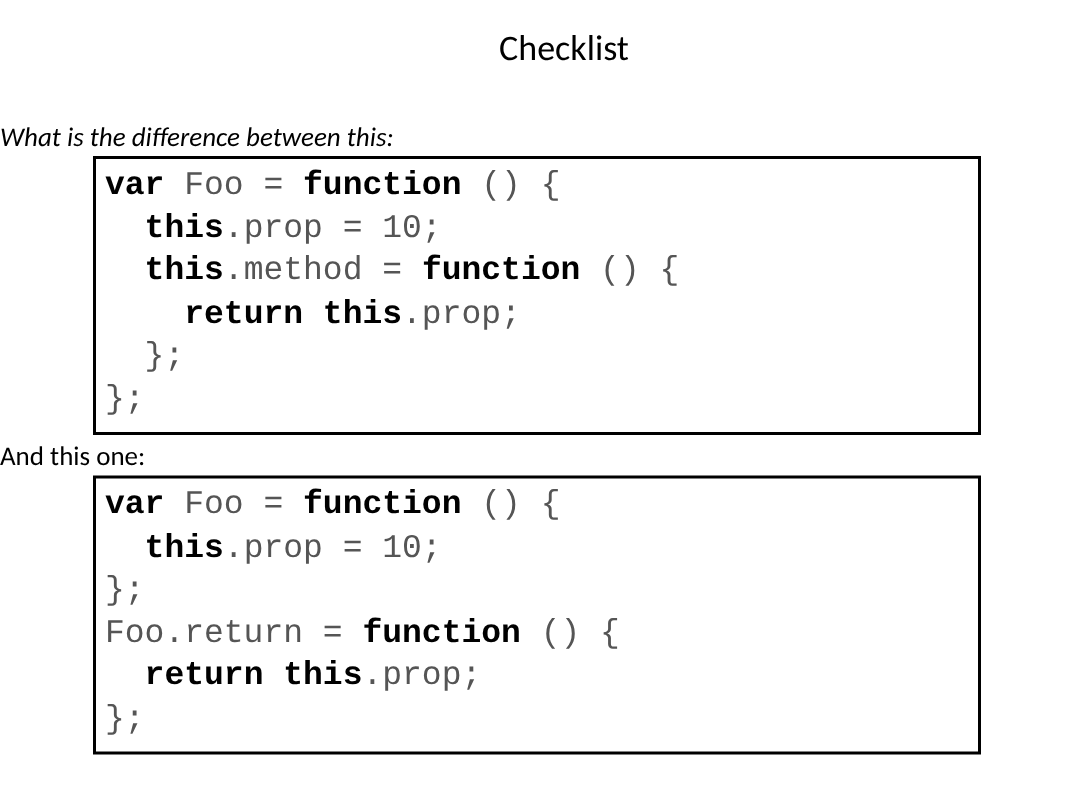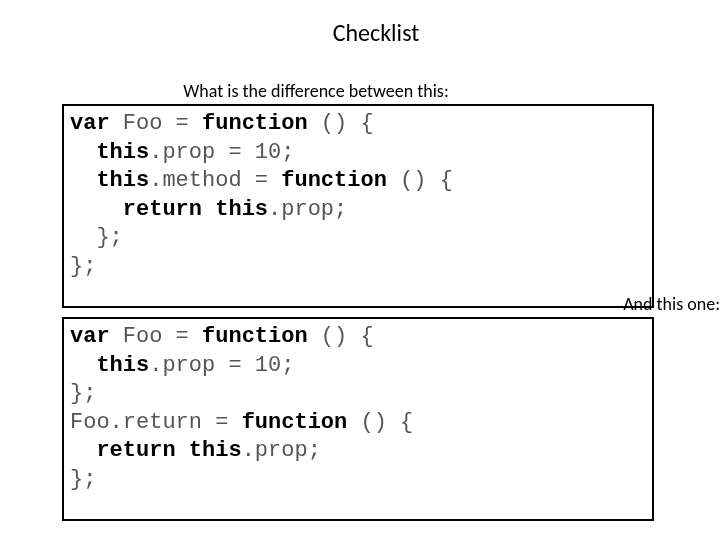--- a/index.html
+++ b/index.html
@@ -23,38 +23,39 @@
     left: 16px;
     width: 720px;
     text-align: center;
     font-size: 24px;
   }
   .caption1 {
     position: absolute;
     top: 80px;
     left: 0;
     width: 632px;
-    text-align: center;
+    text-align: left;
     font-size: 18px;
+    font-style: italic;
   }
   .caption2 {
     position: absolute;
     top: 293px;
     left: 0;
     width: 720px;
-    text-align: right;
+    text-align: left;
     font-size: 18px;
   }
   .codebox {
     position: absolute;
     left: 62px;
     width: 592px;
     border: 2px solid #000;
     box-sizing: border-box;
-    padding: 4px 6px 24px 6px;
+    padding: 4px 6px 6px 6px;
     background: #fff;
   }
   .codebox.box1 { top: 104px; }
   .codebox.box2 { top: 317px; }
   pre.code {
     margin: 0;
     font-family: "Courier New", Courier, monospace;
     font-size: 22px;
     line-height: 1.3;
     white-space: pre;

